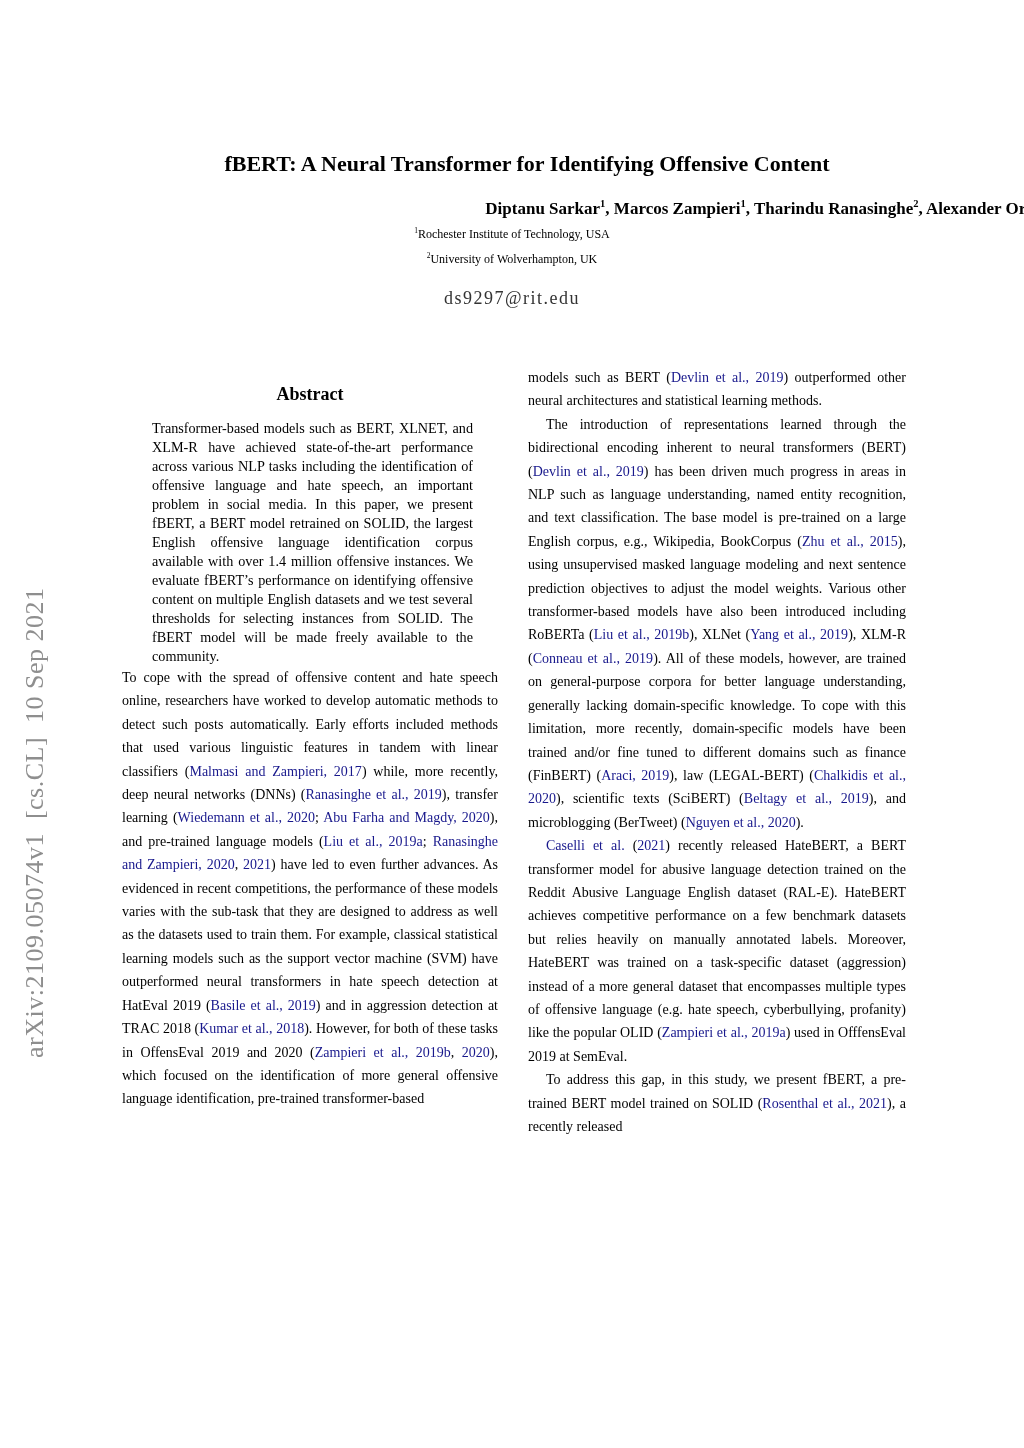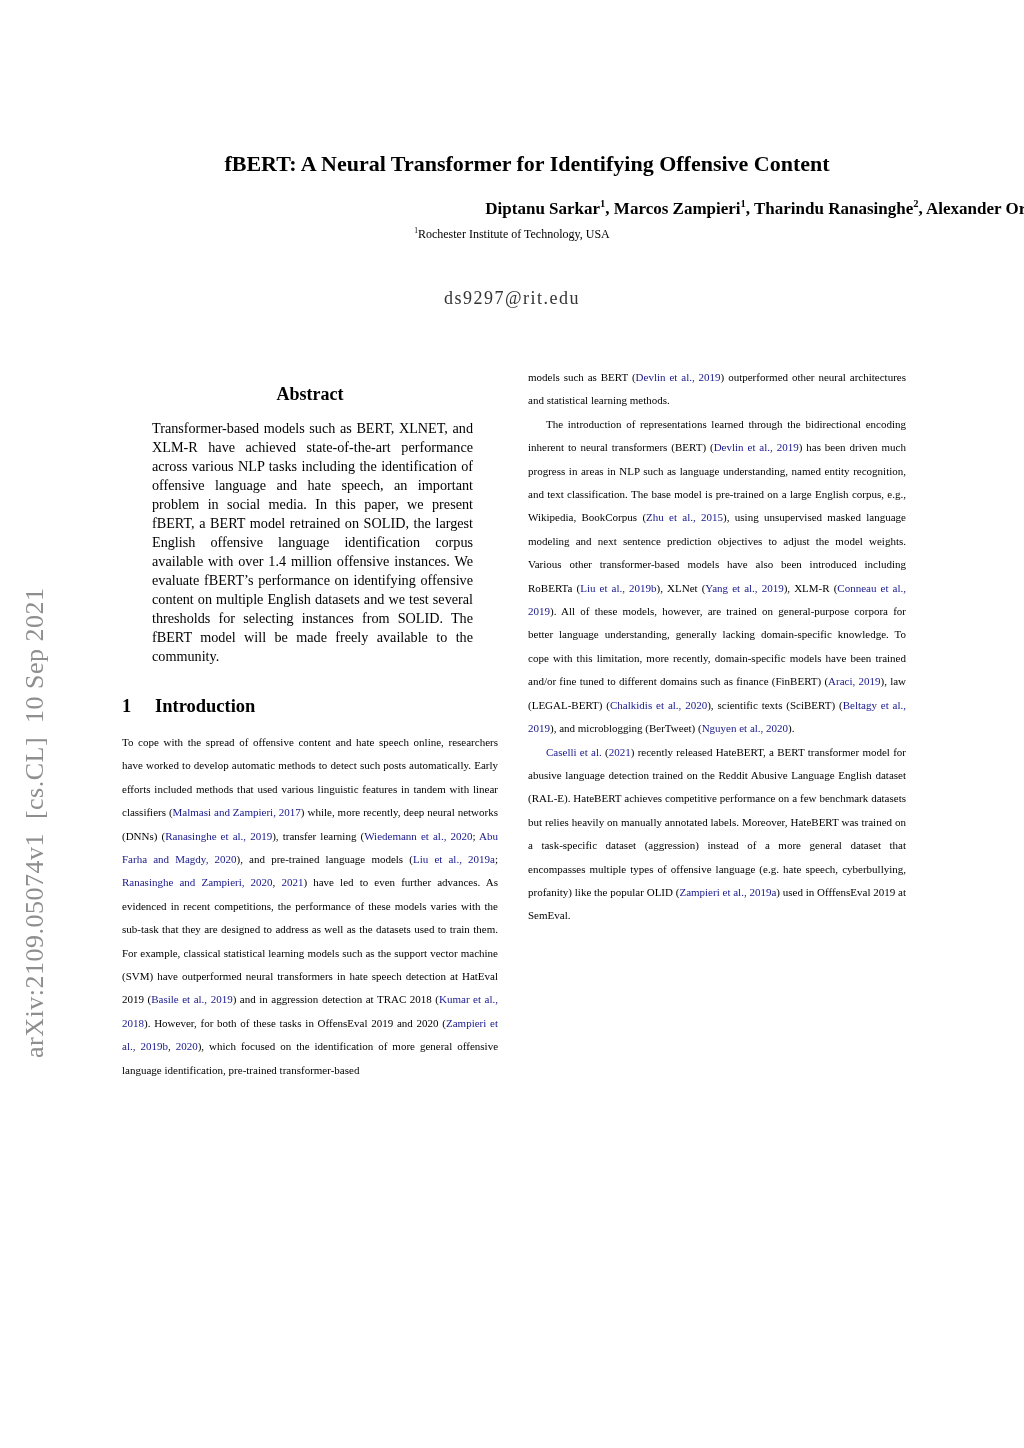--- a/index.html
+++ b/index.html
@@ -62,50 +62,49 @@
     padding:0 25px 0 30px;
     font-size:14.2px; line-height:19px;
   }
   .sec-head {
     font-weight:bold; font-size:18.5px; line-height:24px;
     margin-top:28px; margin-bottom:13px; text-align:left;
   }
   .sec-num { display:inline-block; width:33px; }
 
   p.body {
-    margin:0; font-size:11px; line-height:23.4px;
+    margin:0; font-size:14px; line-height:23.4px;
     text-indent:18px;
   }
   p.noind { text-indent:0; }
 
   .cite { color:var(--citation,#18188c); }
 </style>
 </head>
 <body>
 
 <div class="page">
 
   <div class="arxiv-strip">arXiv:2109.05074v1  [cs.CL]  10 Sep 2021</div>
 
   <h1 class="title">fBERT: A Neural Transformer for Identifying Offensive Content</h1>
 
   <div class="authors"><span>Diptanu Sarkar</span><sup>1</sup><span>, Marcos Zampieri</span><sup>1</sup><span>, Tharindu Ranasinghe</span><sup>2</sup><span>, Alexander Ororbia</span><sup>1</sup></div>
 
   <div class="affil affil-1"><sup>1</sup><span>Rochester Institute of Technology, USA</span></div>
+  <div class="affil affil-2"><sup>2</sup><span>University of Wolverhampton, UK</span></div>
 
   <div class="email">ds9297@rit.edu</div>
 
   <div class="col col-left">
     <div class="abs-head">Abstract</div>
     <div class="abs-body">Transformer-based models such as BERT, XLNET, and XLM-R have achieved state-of-the-art performance across various NLP tasks including the identification of offensive language and hate speech, an important problem in social media. In this paper, we present fBERT, a BERT model retrained on SOLID, the largest English offensive language identification corpus available with over 1.4 million offensive instances. We evaluate fBERT’s performance on identifying offensive content on multiple English datasets and we test several thresholds for selecting instances from SOLID. The fBERT model will be made freely available to the community.</div>
-    <div class="sec-head">
-      <span class="sec-num">1</span><span>Introduction</span>
-    </div>
     <p class="body noind"><span>To cope with the spread of offensive content and hate speech online, researchers have worked to develop automatic methods to detect such posts automatically. Early efforts included methods that used various linguistic features in tandem with linear classifiers (</span><span class="cite">Malmasi and Zampieri, 2017</span><span>) while, more recently, deep neural networks (DNNs) (</span><span class="cite">Ranasinghe et al., 2019</span><span>), transfer learning (</span><span class="cite">Wiedemann et al., 2020</span><span>; </span><span class="cite">Abu Farha and Magdy, 2020</span><span>), and pre-trained language models (</span><span class="cite">Liu et al., 2019a</span><span>; </span><span class="cite">Ranasinghe and Zampieri, 2020</span><span>, </span><span class="cite">2021</span><span>) have led to even further advances. As evidenced in recent competitions, the performance of these models varies with the sub-task that they are designed to address as well as the datasets used to train them. For example, classical statistical learning models such as the support vector machine (SVM) have outperformed neural transformers in hate speech detection at HatEval 2019 (</span><span class="cite">Basile et al., 2019</span><span>) and in aggression detection at TRAC 2018 (</span><span class="cite">Kumar et al., 2018</span><span>). However, for both of these tasks in OffensEval 2019 and 2020 (</span><span class="cite">Zampieri et al., 2019b</span><span>, </span><span class="cite">2020</span><span>), which focused on the identification of more general offensive language identification, pre-trained transformer-based</span></p>
   </div>
 
   <div class="col col-right">
     <p class="body noind"><span>models such as BERT (</span><span class="cite">Devlin et al., 2019</span><span>) outperformed other neural architectures and statistical learning methods.</span></p>
     <p class="body"><span>The introduction of representations learned through the bidirectional encoding inherent to neural transformers (BERT) (</span><span class="cite">Devlin et al., 2019</span><span>) has been driven much progress in areas in NLP such as language understanding, named entity recognition, and text classification. The base model is pre-trained on a large English corpus, e.g., Wikipedia, BookCorpus (</span><span class="cite">Zhu et al., 2015</span><span>), using unsupervised masked language modeling and next sentence prediction objectives to adjust the model weights. Various other transformer-based models have also been introduced including RoBERTa (</span><span class="cite">Liu et al., 2019b</span><span>), XLNet (</span><span class="cite">Yang et al., 2019</span><span>), XLM-R (</span><span class="cite">Conneau et al., 2019</span><span>). All of these models, however, are trained on general-purpose corpora for better language understanding, generally lacking domain-specific knowledge. To cope with this limitation, more recently, domain-specific models have been trained and/or fine tuned to different domains such as finance (FinBERT) (</span><span class="cite">Araci, 2019</span><span>), law (LEGAL-BERT) (</span><span class="cite">Chalkidis et al., 2020</span><span>), scientific texts (SciBERT) (</span><span class="cite">Beltagy et al., 2019</span><span>), and microblogging (BerTweet) (</span><span class="cite">Nguyen et al., 2020</span><span>).</span></p>
     <p class="body"><span class="cite">Caselli et al.</span><span> (</span><span class="cite">2021</span><span>) recently released HateBERT, a BERT transformer model for abusive language detection trained on the Reddit Abusive Language English dataset (RAL-E). HateBERT achieves competitive performance on a few benchmark datasets but relies heavily on manually annotated labels. Moreover, HateBERT was trained on a task-specific dataset (aggression) instead of a more general dataset that encompasses multiple types of offensive language (e.g. hate speech, cyberbullying, profanity) like the popular OLID (</span><span class="cite">Zampieri et al., 2019a</span><span>) used in OfffensEval 2019 at SemEval.</span></p>
+    <p class="body"><span>To address this gap, in this study, we present fBERT, a pre-trained BERT model trained on SOLID (</span><span class="cite">Rosenthal et al., 2021</span><span>), a recently released</span></p>
   </div>
 
 </div>
 
 </body></html>

